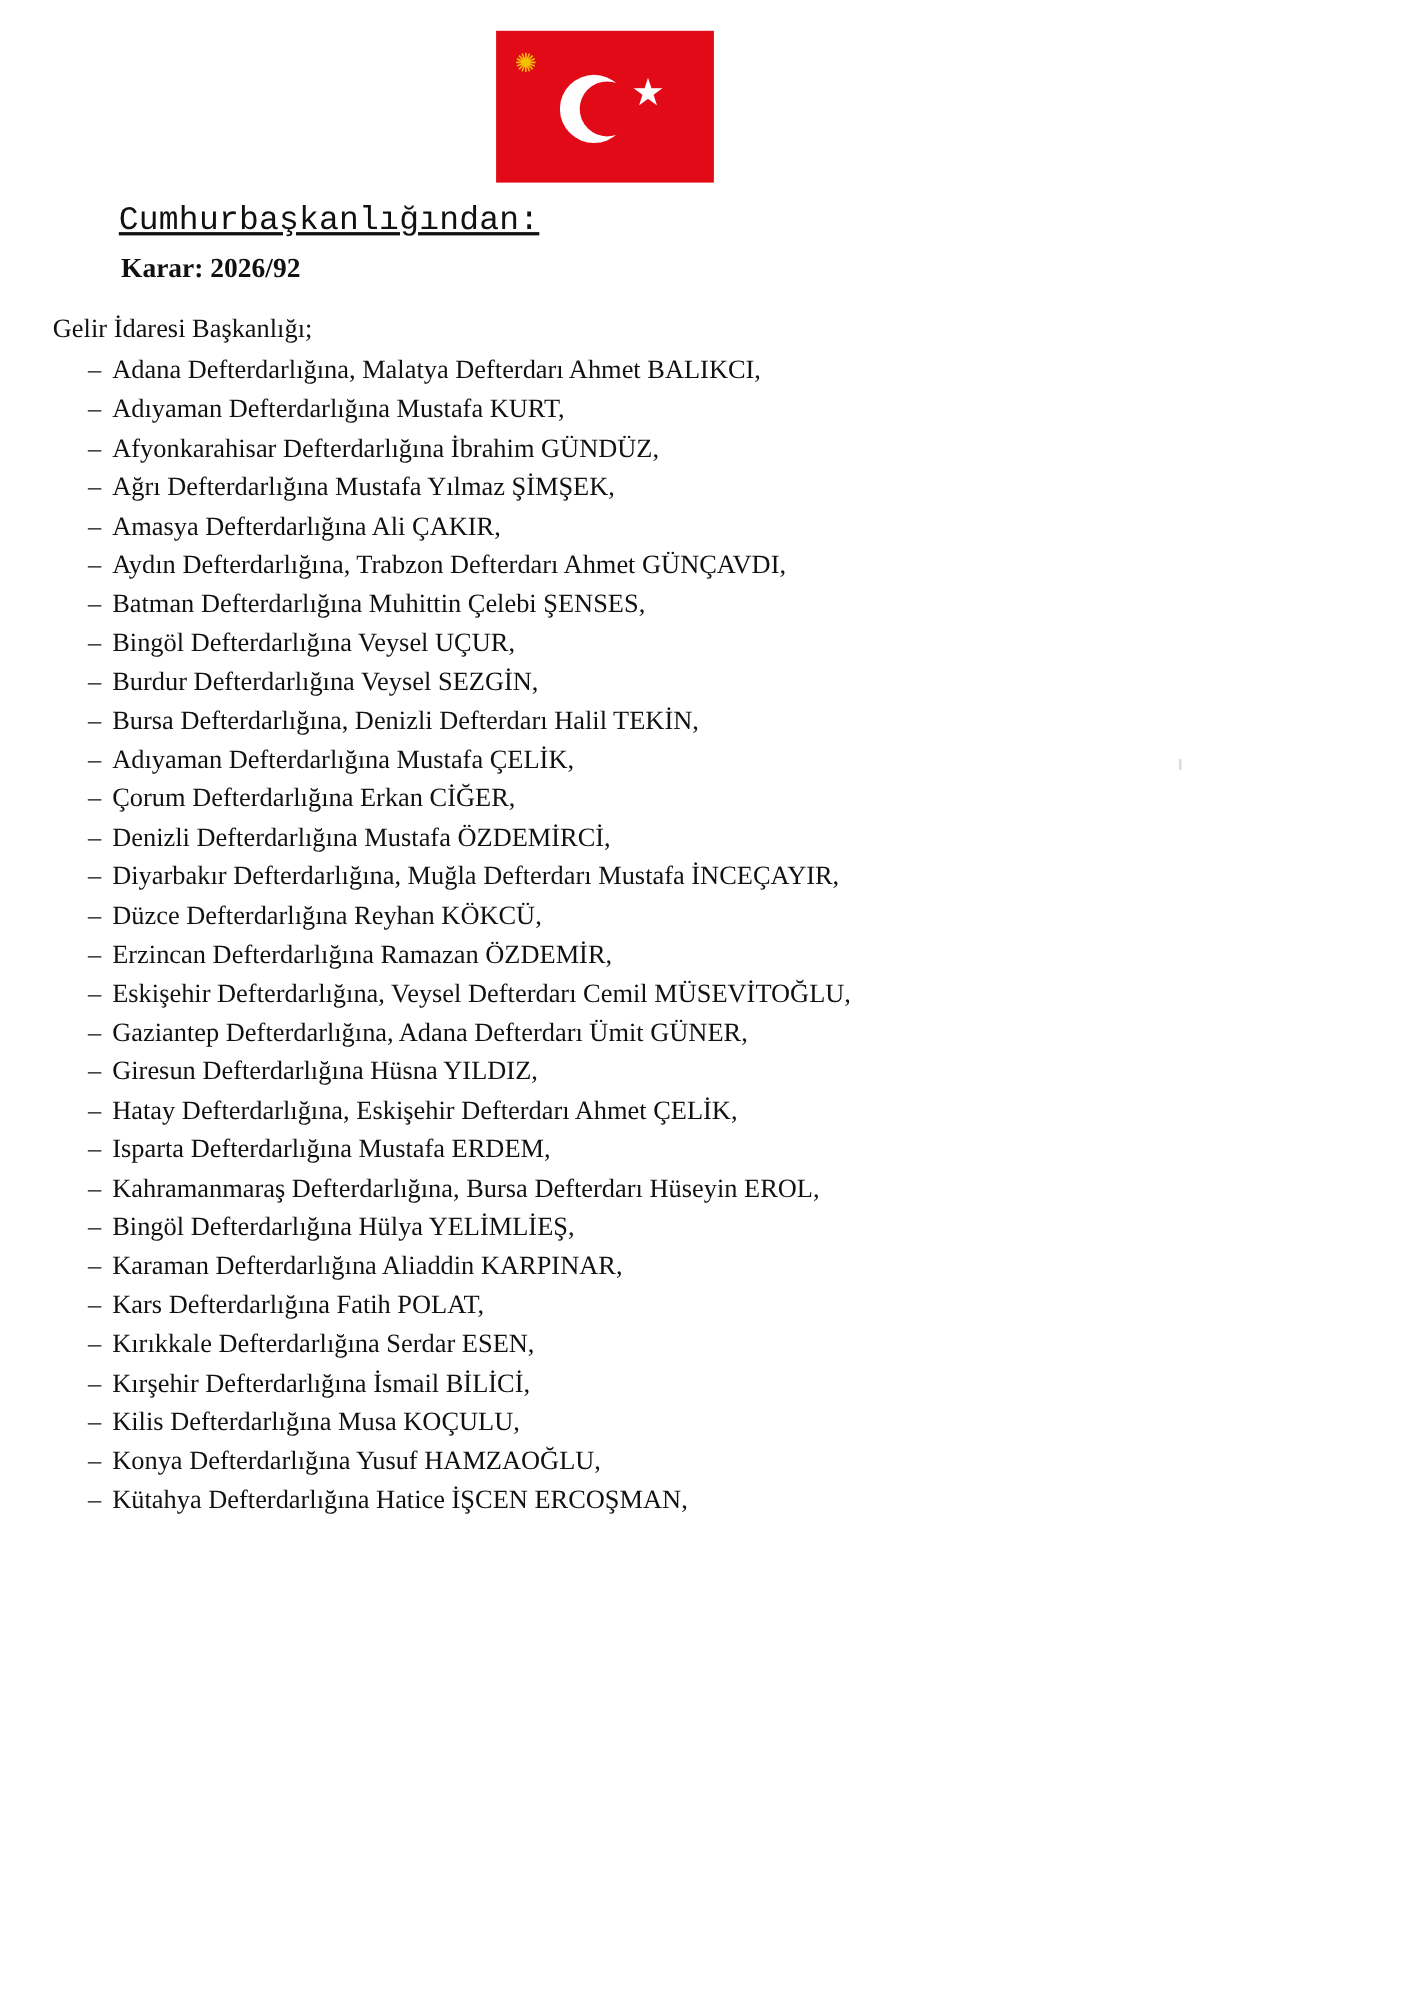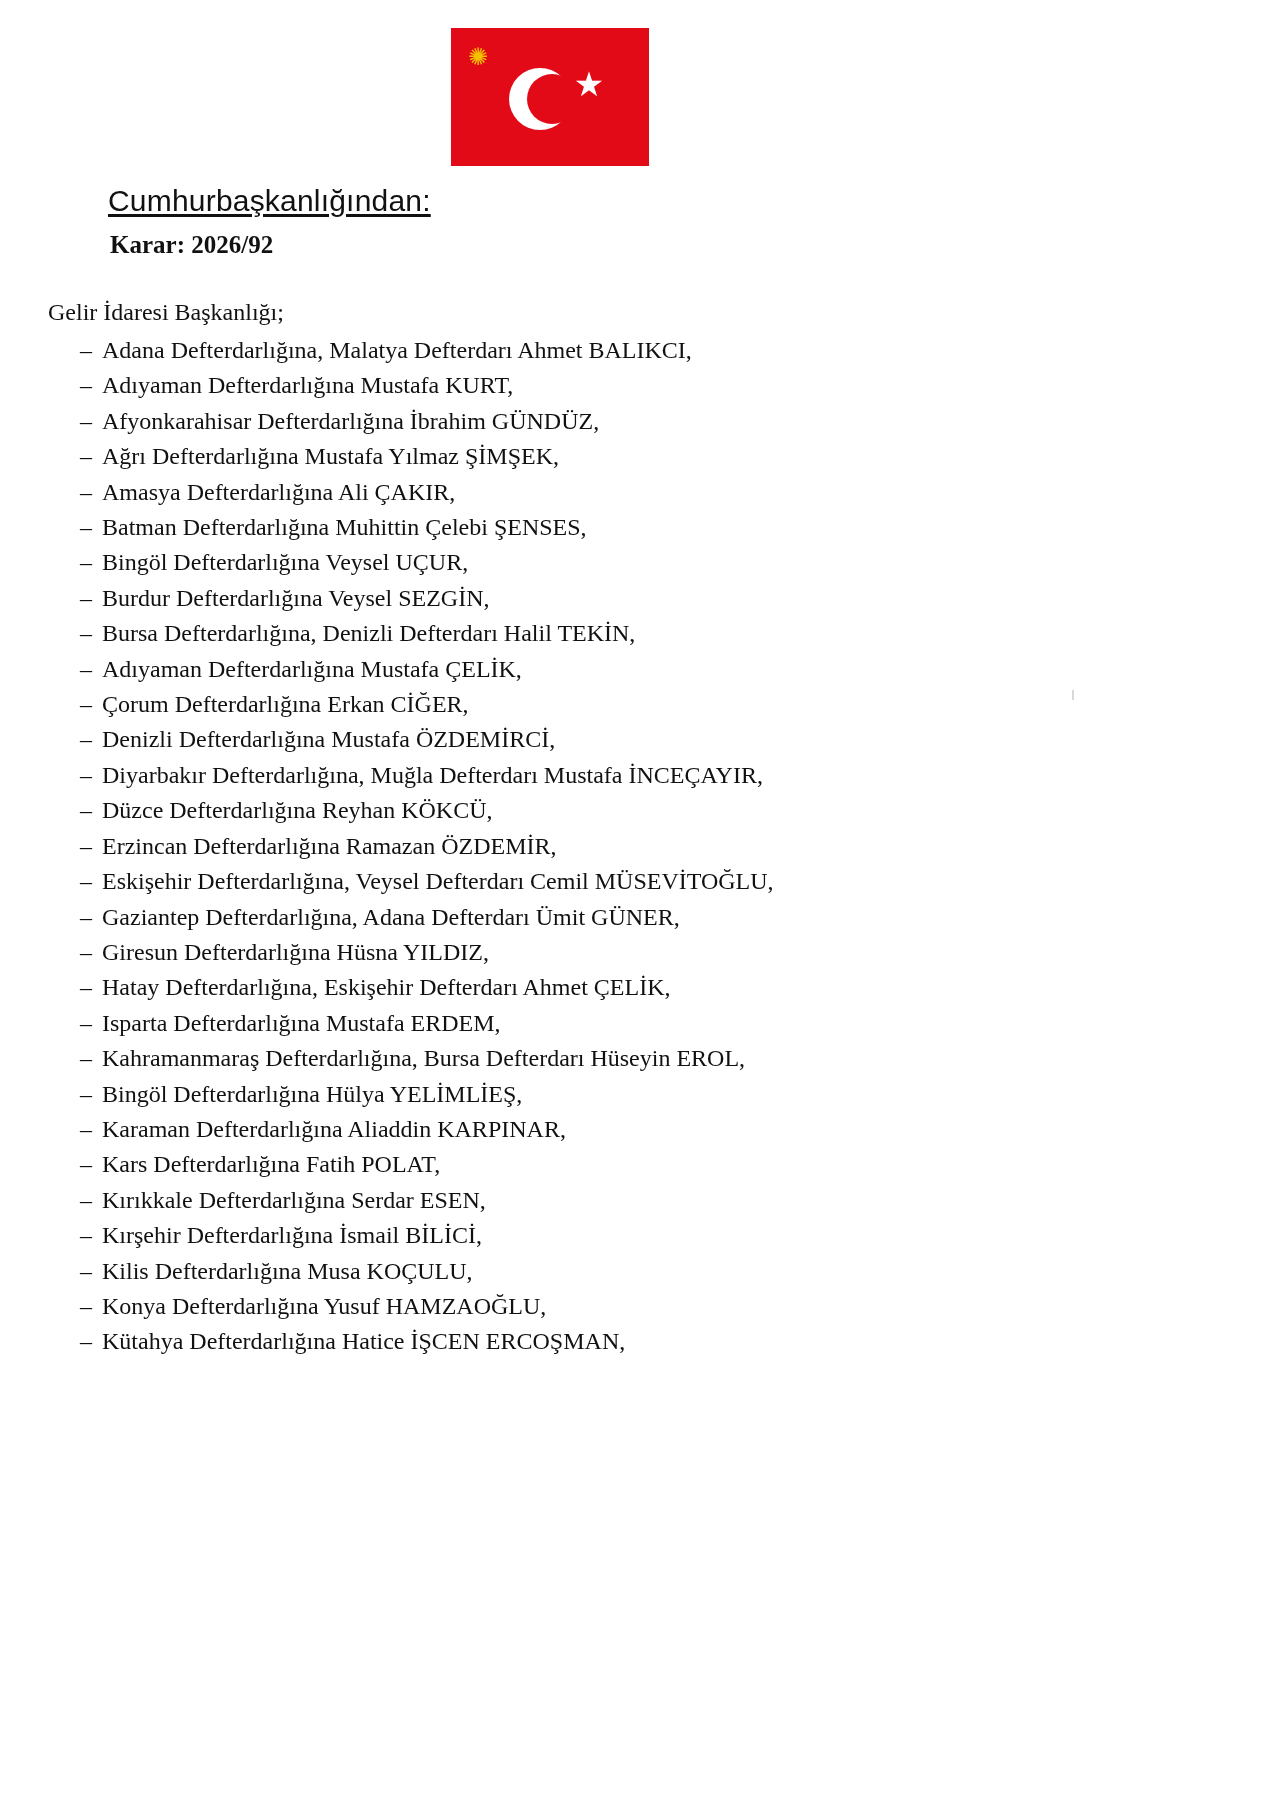--- a/index.html
+++ b/index.html
@@ -101,38 +101,38 @@
     width: 1280px;
   }
   .heading-title {
     margin: 0 0 0 108px;
     font-size: 30px;
     line-height: 38px;
     font-weight: 400;
     letter-spacing: 0.2px;
     text-decoration: underline;
     text-underline-offset: 3px;
-    font-family: Liberation Sans, sans-serif;
+    font-family: Liberation Mono, monospace;
   }
   .heading-karar {
     margin: 8px 0 0 110px;
     font-size: 25px;
     line-height: 34px;
     font-weight: bold;
     font-family: "Liberation Serif", serif;
   }
 
   .body-block {
     position: absolute;
     left: 0;
     top: 278px;
     width: 1280px;
   }
   .intro {
-    margin: 17px 0 0 48px;
+    margin: 4px 0 0 48px;
     font-size: 24px;
     line-height: 34px;
     font-family: "Liberation Serif", serif;
   }
 
   ul.appointments {
     list-style: none;
     margin: 4px 0 0 0;
     padding: 0;
   }
@@ -181,20 +181,21 @@
   </div>
 
   <div class="body-block">
     <div class="intro">Gelir İdaresi Başkanlığı;</div>
     <ul class="appointments">
         <li><span class="dash">–</span><span>Adana Defterdarlığına, Malatya Defterdarı Ahmet BALIKCI,</span></li>
         <li><span class="dash">–</span><span>Adıyaman Defterdarlığına Mustafa KURT,</span></li>
         <li><span class="dash">–</span><span>Afyonkarahisar Defterdarlığına İbrahim GÜNDÜZ,</span></li>
         <li><span class="dash">–</span><span>Ağrı Defterdarlığına Mustafa Yılmaz ŞİMŞEK,</span></li>
         <li><span class="dash">–</span><span>Amasya Defterdarlığına Ali ÇAKIR,</span></li>
+        <li><span class="dash">–</span><span>Aydın Defterdarlığına, Trabzon Defterdarı Ahmet GÜNÇAVDI,</span></li>
         <li><span class="dash">–</span><span>Batman Defterdarlığına Muhittin Çelebi ŞENSES,</span></li>
         <li><span class="dash">–</span><span>Bingöl Defterdarlığına Veysel UÇUR,</span></li>
         <li><span class="dash">–</span><span>Burdur Defterdarlığına Veysel SEZGİN,</span></li>
         <li><span class="dash">–</span><span>Bursa Defterdarlığına, Denizli Defterdarı Halil TEKİN,</span></li>
         <li><span class="dash">–</span><span>Adıyaman Defterdarlığına Mustafa ÇELİK,</span></li>
         <li><span class="dash">–</span><span>Çorum Defterdarlığına Erkan CİĞER,</span></li>
         <li><span class="dash">–</span><span>Denizli Defterdarlığına Mustafa ÖZDEMİRCİ,</span></li>
         <li><span class="dash">–</span><span>Diyarbakır Defterdarlığına, Muğla Defterdarı Mustafa İNCEÇAYIR,</span></li>
         <li><span class="dash">–</span><span>Düzce Defterdarlığına Reyhan KÖKCÜ,</span></li>
         <li><span class="dash">–</span><span>Erzincan Defterdarlığına Ramazan ÖZDEMİR,</span></li>

